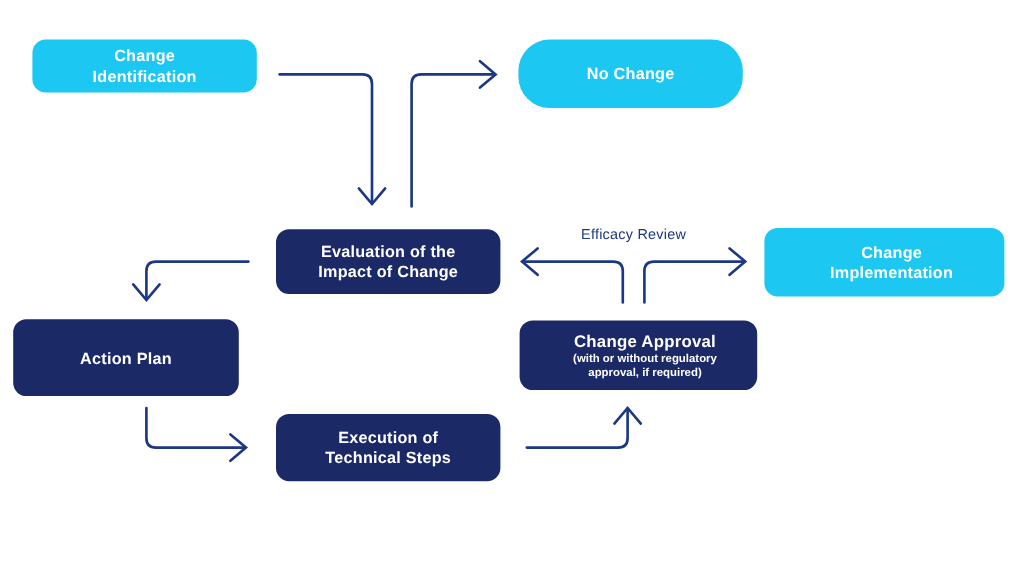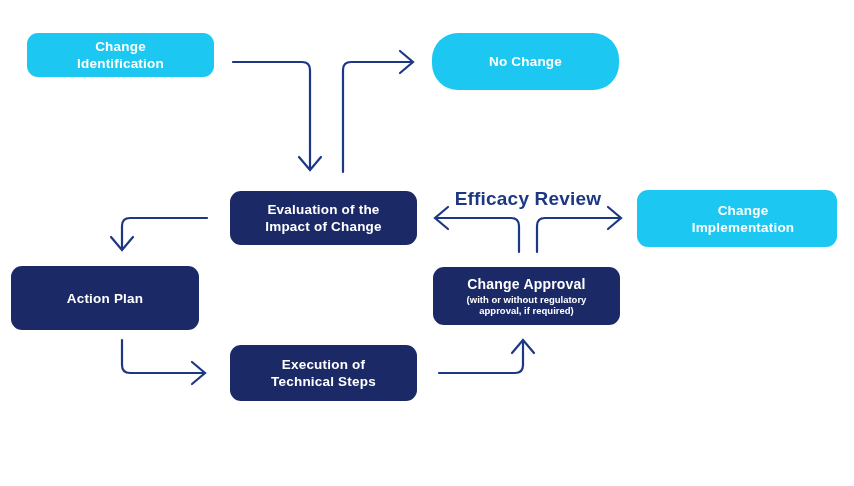--- a/index.html
+++ b/index.html
@@ -22,28 +22,28 @@
   .node--navy{background:var(--node_navy);text-align:center;}
   .label{font-size:13.5px;line-height:17px;letter-spacing:.2px;display:inline-block;}
   .n-ci{left:27px;top:33px;width:187px;height:44px;}
   .n-ci .label{max-width:120px;}
   .n-nc{left:432px;top:33px;width:187px;height:57px;border-radius:26px;}
   .n-ev{left:230px;top:191px;width:187px;height:54px;}
   .n-ev .label{max-width:120px;}
   .n-im{left:637px;top:190px;width:188px;height:57px;padding-left:12px;}
   .n-im .label{max-width:115px;}
   .n-ap{left:11px;top:266px;width:188px;height:64px;}
-  .n-ca{left:433px;top:267px;width:187px;height:58px;}
+  .n-ca{left:433px;top:267px;width:187px;height:58px;padding-left:11px;}
   .n-ca .label{font-size:14px;line-height:16px;}
   .sublabel{font-size:9.5px;line-height:11.5px;font-weight:bold;display:inline-block;max-width:155px;margin-top:2px;}
   .n-ex{left:230px;top:345px;width:187px;height:56px;}
   .n-ex .label{max-width:115px;}
   .efficacy{
     position:absolute;left:433px;top:188px;width:190px;
-    text-align:center;font-size:19px;font-weight:bold;letter-spacing:.2px;
+    text-align:center;font-size:12px;font-weight:normal;letter-spacing:.2px;
     color:var(--line_navy);
   }
 </style>
 </head>
 <body>
 
 <div class="canvas">
 
   <svg class="arrows" viewBox="0 0 854 486">
     <g>

